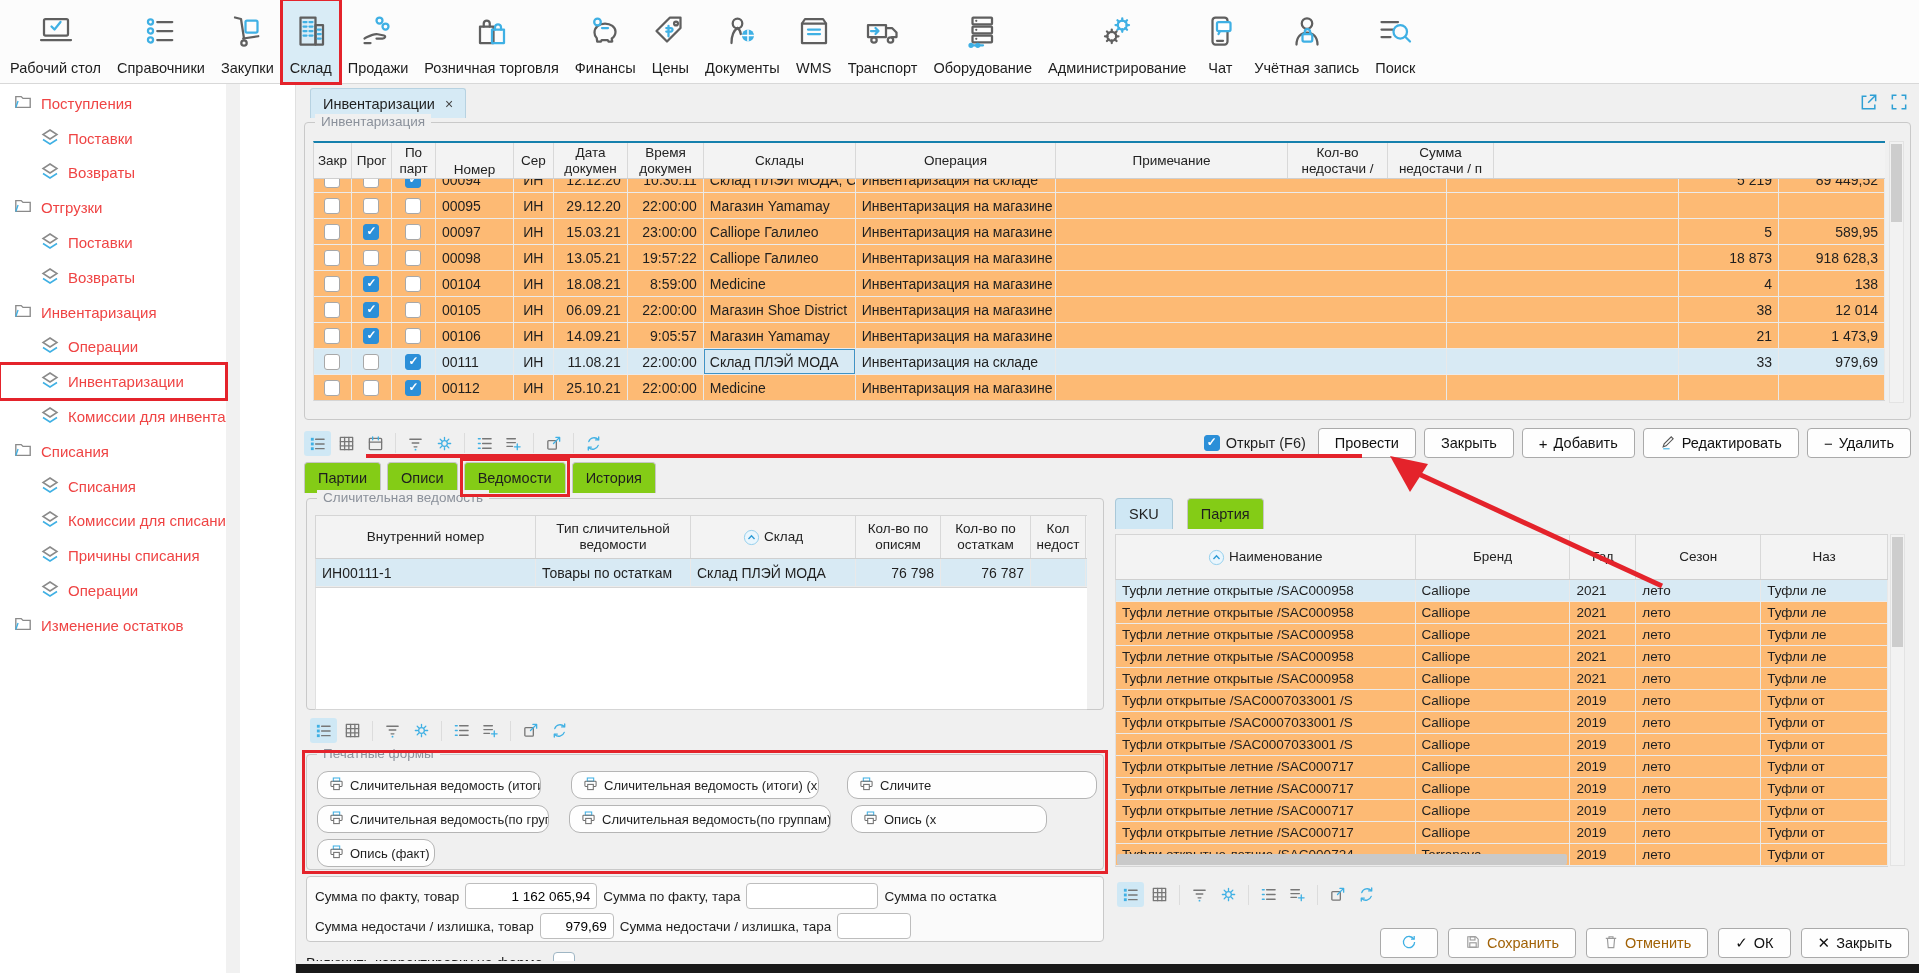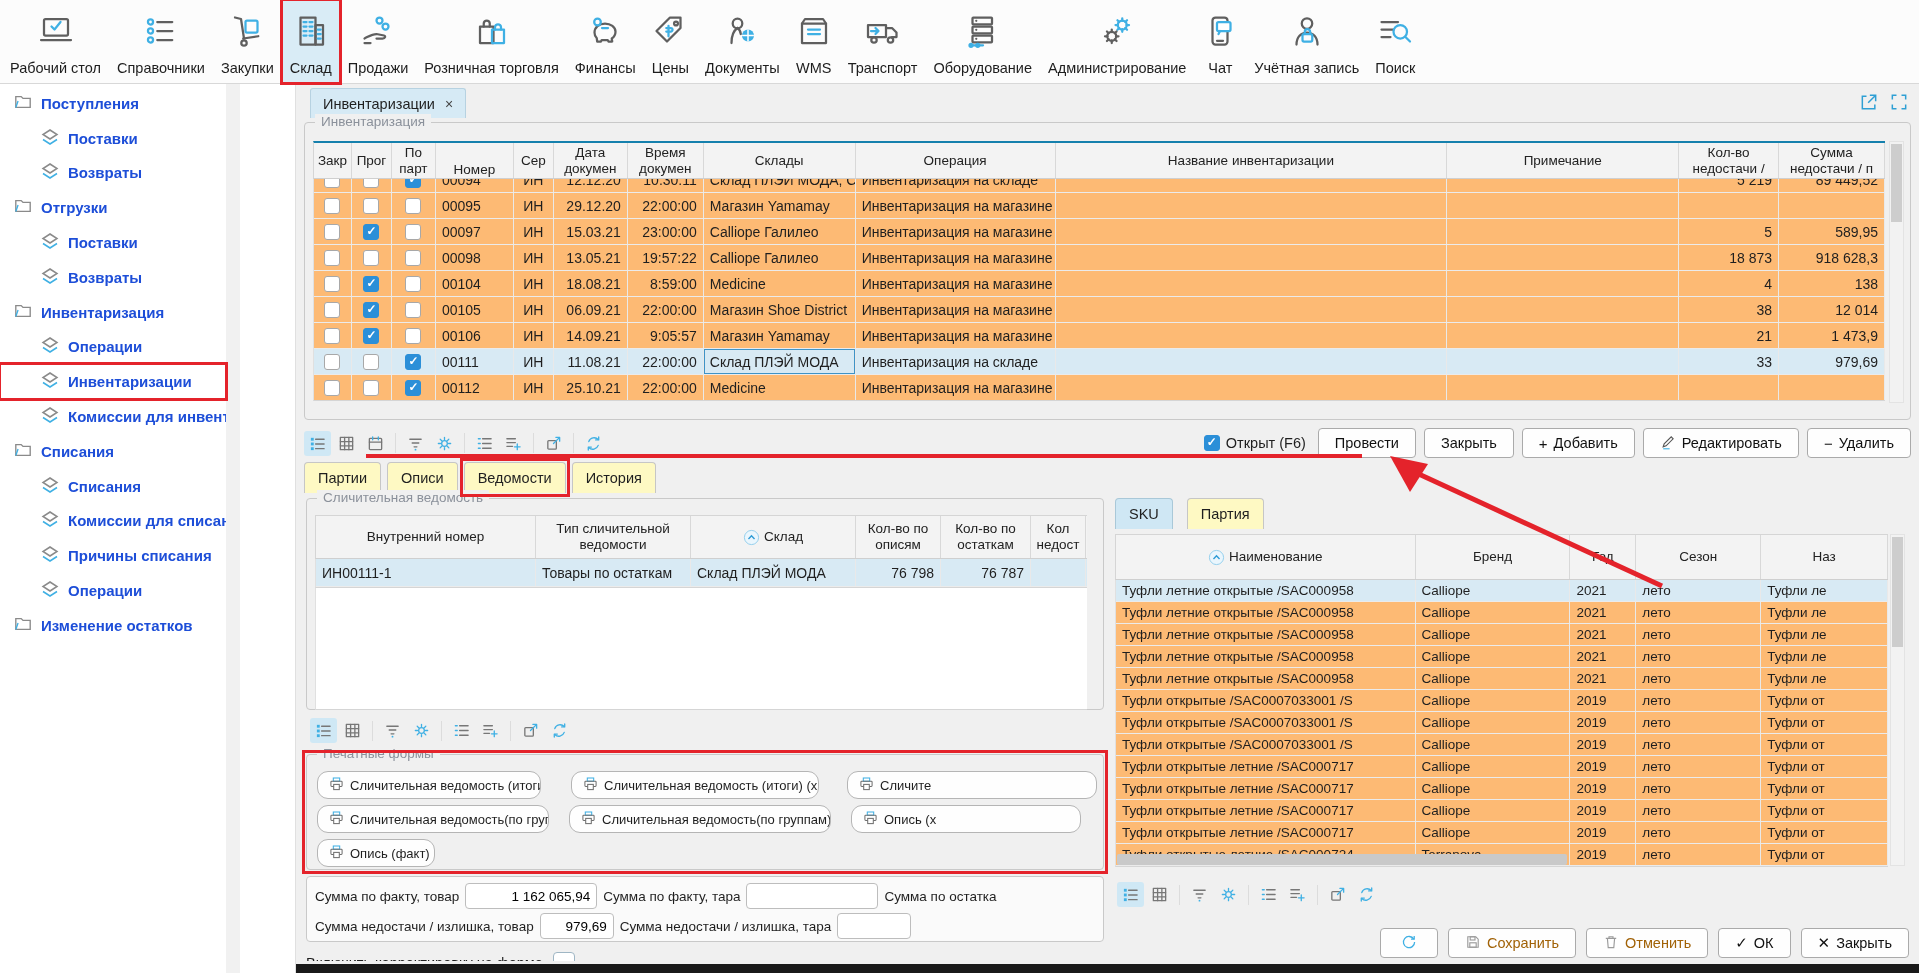--- a/index.html
+++ b/index.html
@@ -15,21 +15,21 @@
   .tb-item.active { background:#d9ecf6; }
   .tb-item svg { width:36px; height:36px; }
   .tb-label { font-size:14.5px; color:#1d1d1d; }
 
   
   #sidebar { position:absolute; left:0; top:84px; width:296px; bottom:0; background:#ffffff;
              border-right:1px solid #e0e0e0; }
   #side-scroll { position:absolute; left:226px; top:0; width:14px; bottom:0; background:#f1f1f1; }
   #tree { list-style:none; padding-top:2px; width:226px; overflow:hidden; }
   #tree li { height:34.8px; display:flex; align-items:center; gap:8px; font-size:15px;
-             color:#1d4ed8; cursor:pointer; white-space:nowrap; overflow:hidden;font-weight:bold; }
+             color:#ef4444; cursor:pointer; white-space:nowrap; overflow:hidden; }
   #tree li.folder { padding-left:13px; }
   #tree li.leaf { padding-left:40px; }
   #tree svg { flex:0 0 auto; width:20px; height:18px; }
 
   
   #main { position:absolute; left:300px; top:84px; right:0; bottom:0; }
 
   .doc-tab { position:absolute; left:10px; top:4px; height:30px; background:#d6eaf5;
              border:1px solid #b7d2e1; border-bottom:none; border-radius:3px 3px 0 0;
              display:flex; align-items:center; gap:10px; padding:0 12px; font-size:14.5px; cursor:pointer; }
@@ -78,21 +78,21 @@
   .btn { background:#fefefe; border:1px solid #aaaaaa; border-radius:4px; height:30px;
          padding:0 16px; font-size:14.5px; display:inline-flex; align-items:center; gap:6px;
          cursor:pointer; white-space:nowrap; color:#111; }
   .btn .g { font-size:15px; }
   .btn.dis { color:#a16207; cursor:default; }
   .btn svg { width:16px; height:16px; }
 
   
   #left-panel { position:absolute; left:4px; top:378px; width:802px; bottom:12px; overflow:hidden; }
   .dtabs { display:flex; gap:6px; height:31px; }
-  .dtab { background:#fef9c3; border:1px solid #c6c6c6; border-bottom:none; border-radius:4px 4px 0 0;
+  .dtab { background:#84cc16; border:1px solid #c6c6c6; border-bottom:none; border-radius:4px 4px 0 0;
           padding:0 13px; display:flex; align-items:center; font-size:14.5px; cursor:pointer; }
   #ved-group { left:2px; top:36px; right:2px; height:212px; }
   #ved-table { position:absolute; left:8px; top:16px; width:772px; }
   #ved-table .thead { height:44px; border-top:1px solid #d5d5d5; }
   #ved-table .trow { height:28px; }
   .ved-space { background:#fff; height:122px; border-left:1px solid #e0e0e0; border-bottom:1px solid #d5d5d5; }
   #ved-minis { position:absolute; left:6px; top:256px; }
   #print-group { left:2px; top:292px; right:2px; height:116px; }
   .pbtn { position:absolute; height:28px; background:#fefefe; border:1px solid #b5b5b5;
           border-radius:11px; display:flex; align-items:center; gap:5px; padding:0 10px;
@@ -446,23 +446,20 @@
           </div>
           <div class="hc" style="width: 76px;">
             <div>Время</div>
             <div>докумен</div>
           </div>
           <div class="hc" style="width: 152px;">
             <div>Склады</div>
           </div>
           <div class="hc" style="width: 200px;">
             <div>Операция</div>
-          </div>
-          <div class="hc" style="width: 392px;">
-            <div>Название инвентаризации</div>
           </div>
           <div class="hc" style="width: 232px;">
             <div>Примечание</div>
           </div>
           <div class="hc" style="width: 100px;">
             <div>Кол-во</div>
             <div>недостачи /</div>
           </div>
           <div class="hc" style="width: 106px;">
             <div>Сумма</div>
@@ -929,21 +926,21 @@
             <span>Сличительная ведомость(по группам)</span>
           </div>
           <div class="pbtn" style="top: 50px; left: 262px; width: 262px;">
             <span><svg viewBox="0 0 20 20" fill="none" stroke-width="1.3">
                 <rect x="6" y="2.5" width="8" height="4" stroke="#3fb0e4"></rect>
                 <rect x="3" y="6.5" width="14" height="6.5" rx="1" stroke="#6f6f6f"></rect>
                 <rect x="6.5" y="10.5" width="7" height="6.5" stroke="#6f6f6f" fill="#fff"></rect>
               </svg></span>
             <span>Сличительная ведомость(по группам) (xls)</span>
           </div>
-          <div class="pbtn" style="top: 50px; left: 544px; width: 230px;">
+          <div class="pbtn" style="top: 50px; left: 544px; width: 196px;">
             <span><svg viewBox="0 0 20 20" fill="none" stroke-width="1.3">
                 <rect x="6" y="2.5" width="8" height="4" stroke="#3fb0e4"></rect>
                 <rect x="3" y="6.5" width="14" height="6.5" rx="1" stroke="#6f6f6f"></rect>
                 <rect x="6.5" y="10.5" width="7" height="6.5" stroke="#6f6f6f" fill="#fff"></rect>
               </svg></span>
             <span>Опись (x</span>
           </div>
           <div class="pbtn" style="top: 84px; left: 10px; width: 118px;">
             <span><svg viewBox="0 0 20 20" fill="none" stroke-width="1.3">
                 <rect x="6" y="2.5" width="8" height="4" stroke="#3fb0e4"></rect>

